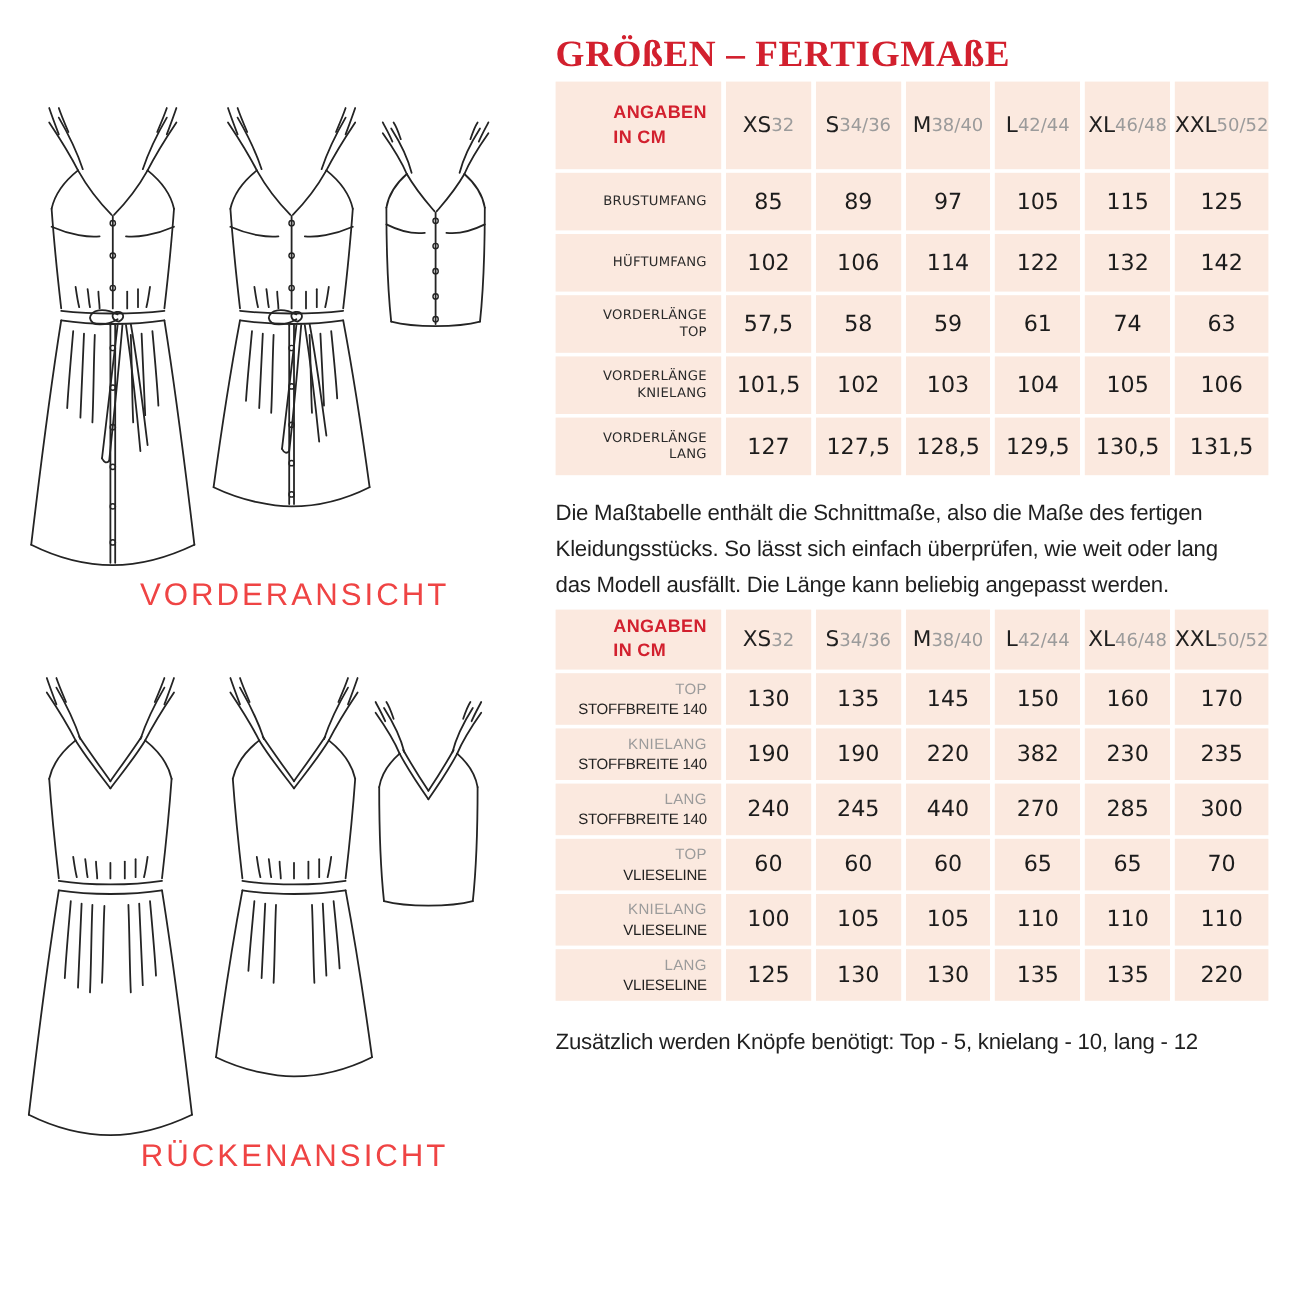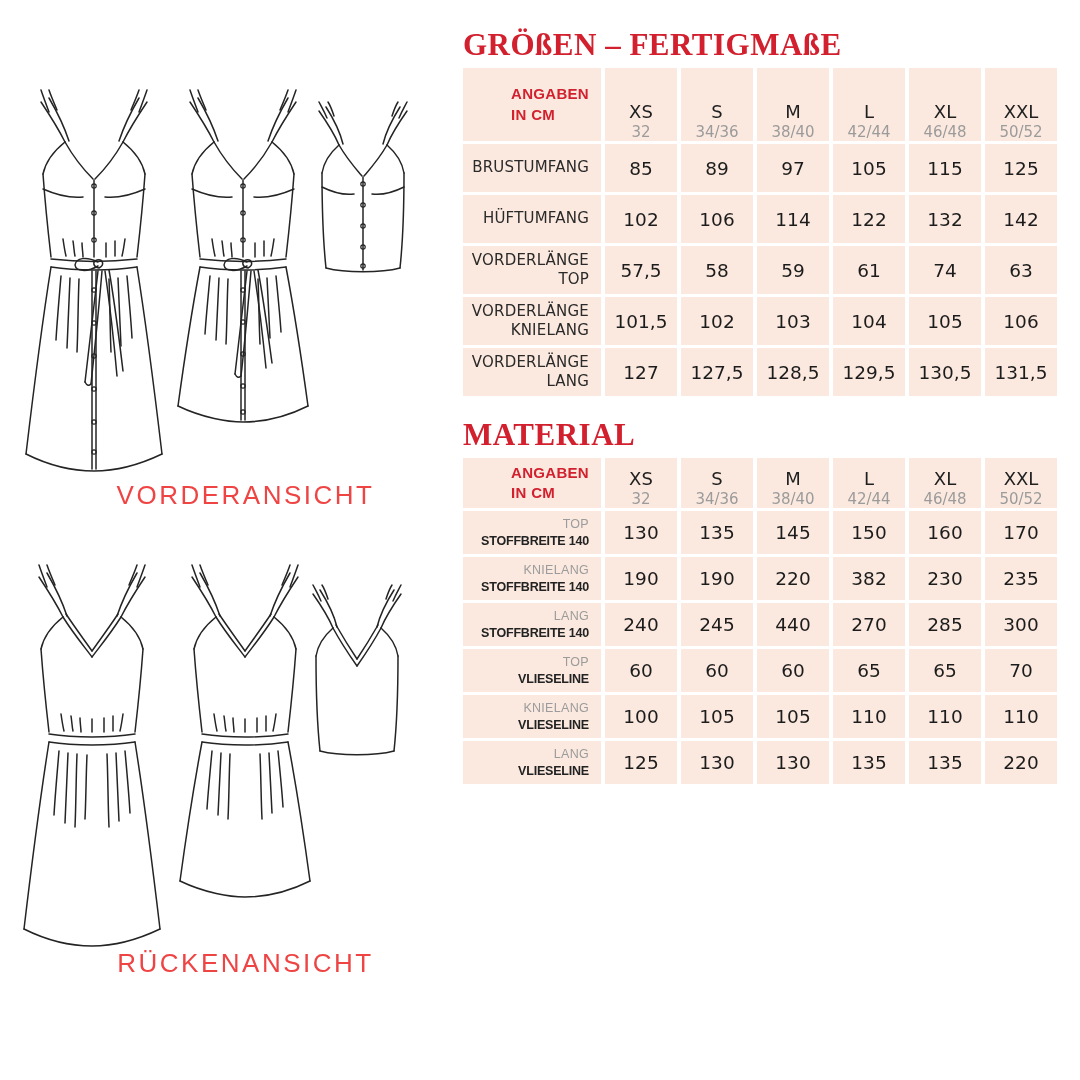--- a/index.html
+++ b/index.html
@@ -46,31 +46,31 @@
     column-gap:4px;row-gap:3px;width:594px;
   }
   .size-table.t1{grid-template-rows:73px repeat(5,48px);margin-top:6px;}
   .size-table.t2{grid-template-rows:50px repeat(6,43px);margin-top:6px;}
   .cell{background:var(--peach);display:flex;align-items:center;justify-content:center;}
   .corner{
     flex-direction:column;align-items:flex-end;padding-right:12px;
     color:var(--red);font-weight:700;font-size:15px;line-height:1.35;
     white-space:pre-line;letter-spacing:0.3px;
   }
-  .colhead{flex-direction:column;line-height:1.22;justify-content:flex-end;}
+  .colhead{flex-direction:row;line-height:1.22;}
   .colhead .sz{font-family:"DejaVu Sans",sans-serif;font-size:18px;color:#1f1f1f;}
   .colhead .sub{font-family:"DejaVu Sans",sans-serif;font-size:15px;color:var(--gray);}
   .rowlabel{
     justify-content:flex-end;padding-right:12px;text-align:right;
-    font-family:"DejaVu Sans",sans-serif;font-size:15px;color:#2a2a2a;
+    font-family:"DejaVu Sans",sans-serif;font-size:11px;color:#2a2a2a;
     white-space:pre-line;line-height:1.3;letter-spacing:0.2px;
   }
   .rowlabel2{flex-direction:column;align-items:flex-end;padding-right:12px;line-height:1.3;text-align:right;}
   .rowlabel2 .lt{font-size:12.5px;color:var(--gray);letter-spacing:0.3px;}
-  .rowlabel2 .lb{font-size:12.5px;color:#222;font-weight:700;letter-spacing:-0.2px;text-align:right;}
+  .rowlabel2 .lb{font-size:12.5px;color:#222;font-weight:400;letter-spacing:-0.2px;text-align:right;}
   .val{font-family:"DejaVu Sans",sans-serif;font-size:18.5px;color:var(--ink);}
 </style>
 </head>
 <body>
 
 <div class="figure figure-front">
   <svg class="drawing" width="465" height="400" viewBox="0 0 465 400">
 
     <g transform="translate(14,8)">
       <path d="M30,22 C27,14 24,6 22,0"></path>
@@ -380,22 +380,24 @@
     <div class="cell rowlabel">VORDERLÄNGE
 LANG</div>
     <div class="cell val">127</div>
     <div class="cell val">127,5</div>
     <div class="cell val">128,5</div>
     <div class="cell val">129,5</div>
     <div class="cell val">130,5</div>
     <div class="cell val">131,5</div>
   </div>
 
-
-  <h1 class="section-heading material">MATERIAL</h1>
+  <div class="para">Die Maßtabelle enthält die Schnittmaße, also die Maße des fertigen
+Kleidungsstücks. So lässt sich einfach überprüfen, wie weit oder lang
+das Modell ausfällt. Die Länge kann beliebig angepasst werden.</div>
+
 
 
   <div class="size-table t2">
     <div class="cell corner">ANGABEN
 IN CM</div>
     <div class="cell colhead">
         <span class="sz">XS</span>
         <span class="sub">32</span>
       </div>
     <div class="cell colhead">
@@ -479,14 +481,15 @@
         <span class="lb">VLIESELINE</span>
       </div>
     <div class="cell val">125</div>
     <div class="cell val">130</div>
     <div class="cell val">130</div>
     <div class="cell val">135</div>
     <div class="cell val">135</div>
     <div class="cell val">220</div>
   </div>
 
+  <div class="note">Zusätzlich werden Knöpfe benötigt: Top - 5, knielang - 10, lang - 12</div>
 
 </div>
 
 </body></html>

